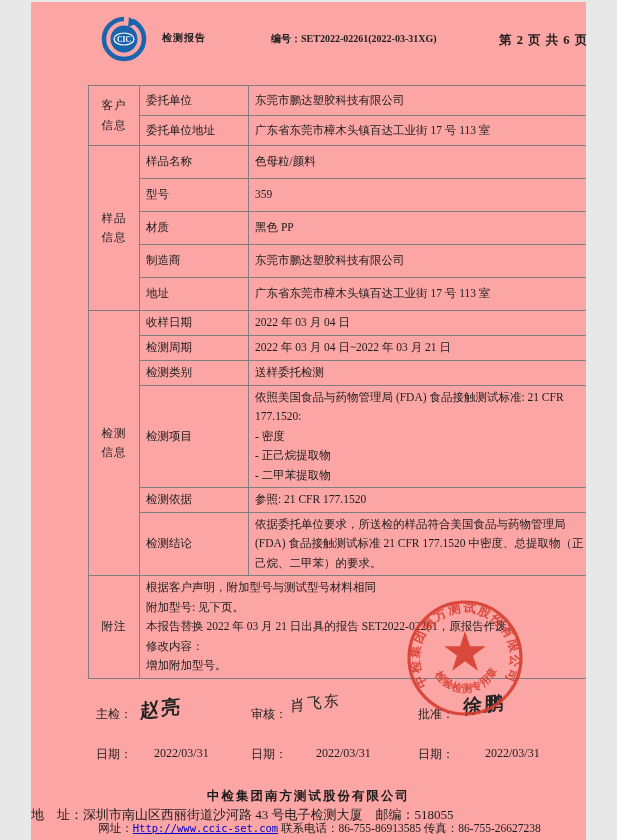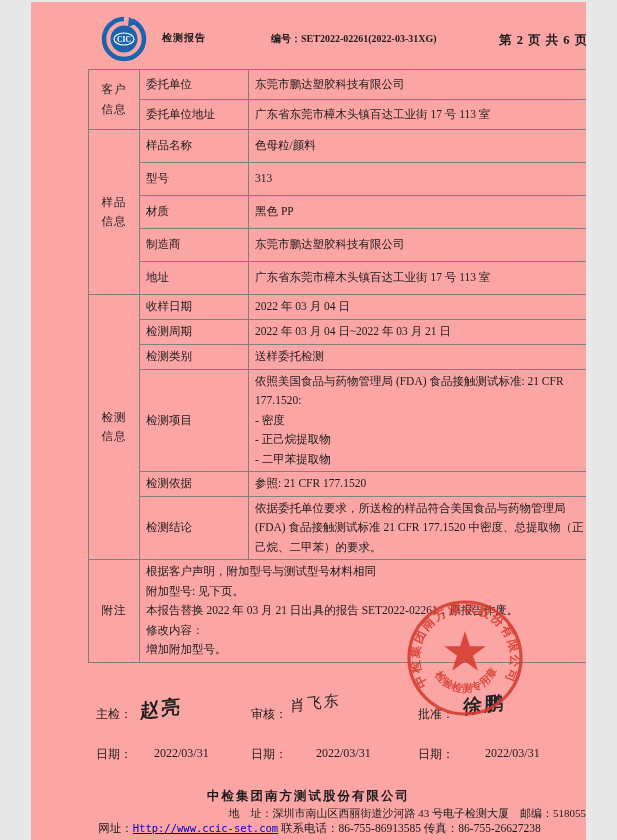--- a/index.html
+++ b/index.html
@@ -10,21 +10,21 @@
     font-family:"Liberation Serif","DejaVu Serif",serif;
     color:#1c1c1c;
   }
   
   .logo { position:absolute; left:68px; top:14px; width:50px; height:46px; }
   .doc-title { position:absolute; left:131px; top:29px; font-size:10px; font-weight:bold; letter-spacing:1px; }
   .report-no { position:absolute; left:240px; top:30px; font-size:10px; font-weight:bold; white-space:nowrap; }
   .page-info { position:absolute; left:468px; top:30px; font-size:12.5px; font-weight:bold; white-space:nowrap; letter-spacing:1px; }
   
   table.report {
-    position:absolute; left:57px; top:67px; width:506px;
+    position:absolute; left:57px; top:83px; width:506px;
     border-collapse:collapse; table-layout:fixed;
   }
   table.report td {
     border:1px solid #7f7f7f;
     font-size:11.5px; line-height:19.5px;
     padding:2px 6px; vertical-align:middle;
   }
   td.sec   { width:51px; text-align:center; white-space:pre-line; font-size:12px; letter-spacing:1px; }
   td.field { width:109px; padding-left:11px; }
   td.value { width:345px; padding-left:12px; }
@@ -42,21 +42,21 @@
   .sig-label { position:absolute; white-space:nowrap; }
   .sig-name {
     position:absolute; font-size:19px; font-weight:bold; color:#222;
     transform:rotate(-7deg) skewX(-8deg); white-space:nowrap; letter-spacing:2px;
   }
   .sig-date { position:absolute; white-space:nowrap;text-align:right; }
   
   .stamp { position:absolute; left:374px; top:596px; width:120px; height:120px; opacity:.88; pointer-events:none; }
   
   .footer-company { position:absolute; left:0; top:786px; width:100%; text-align:center; font-size:12.5px; font-weight:bold; letter-spacing:2px; }
-  .footer-address { position:absolute; left:0; top:804px; width:100%; text-align:right; font-size:11px; }
+  .footer-address { position:absolute; left:0; top:804px; width:100%; text-align:left; font-size:13px; }
   .footer-contact { position:absolute; left:0; top:819px; width:100%; text-align:center; font-size:11.5px;padding-left:22px; }
   .footer-contact a, .url {
     color:#0000cc; text-decoration:underline;
     font-family:"DejaVu Sans Mono","Liberation Mono",monospace; font-size:10.5px;
   }
 </style>
 </head>
 <body>
 
 <div class="page">
@@ -88,21 +88,21 @@
     </tr>
 
     <tr class="h33">
       <td class="sec" rowspan="5">样品
 信息</td>
       <td class="field">样品名称</td>
       <td class="value">色母粒/颜料</td>
     </tr>
     <tr class="h33">
       <td class="field">型号</td>
-      <td class="value">313</td>
+      <td class="value">359</td>
     </tr>
     <tr class="h33">
       <td class="field">材质</td>
       <td class="value">黑色 PP</td>
     </tr>
     <tr class="h33">
       <td class="field">制造商</td>
       <td class="value">东莞市鹏达塑胶科技有限公司</td>
     </tr>
     <tr class="h33">

